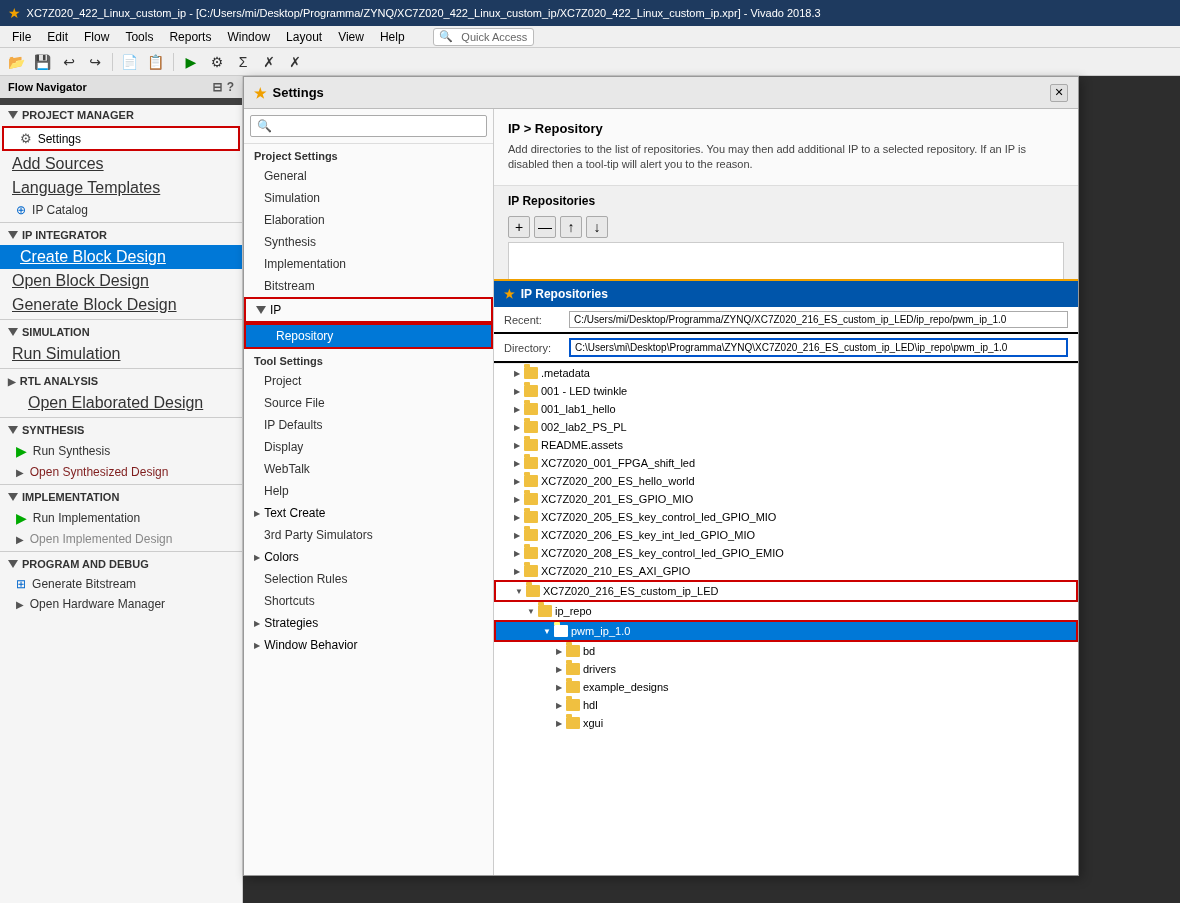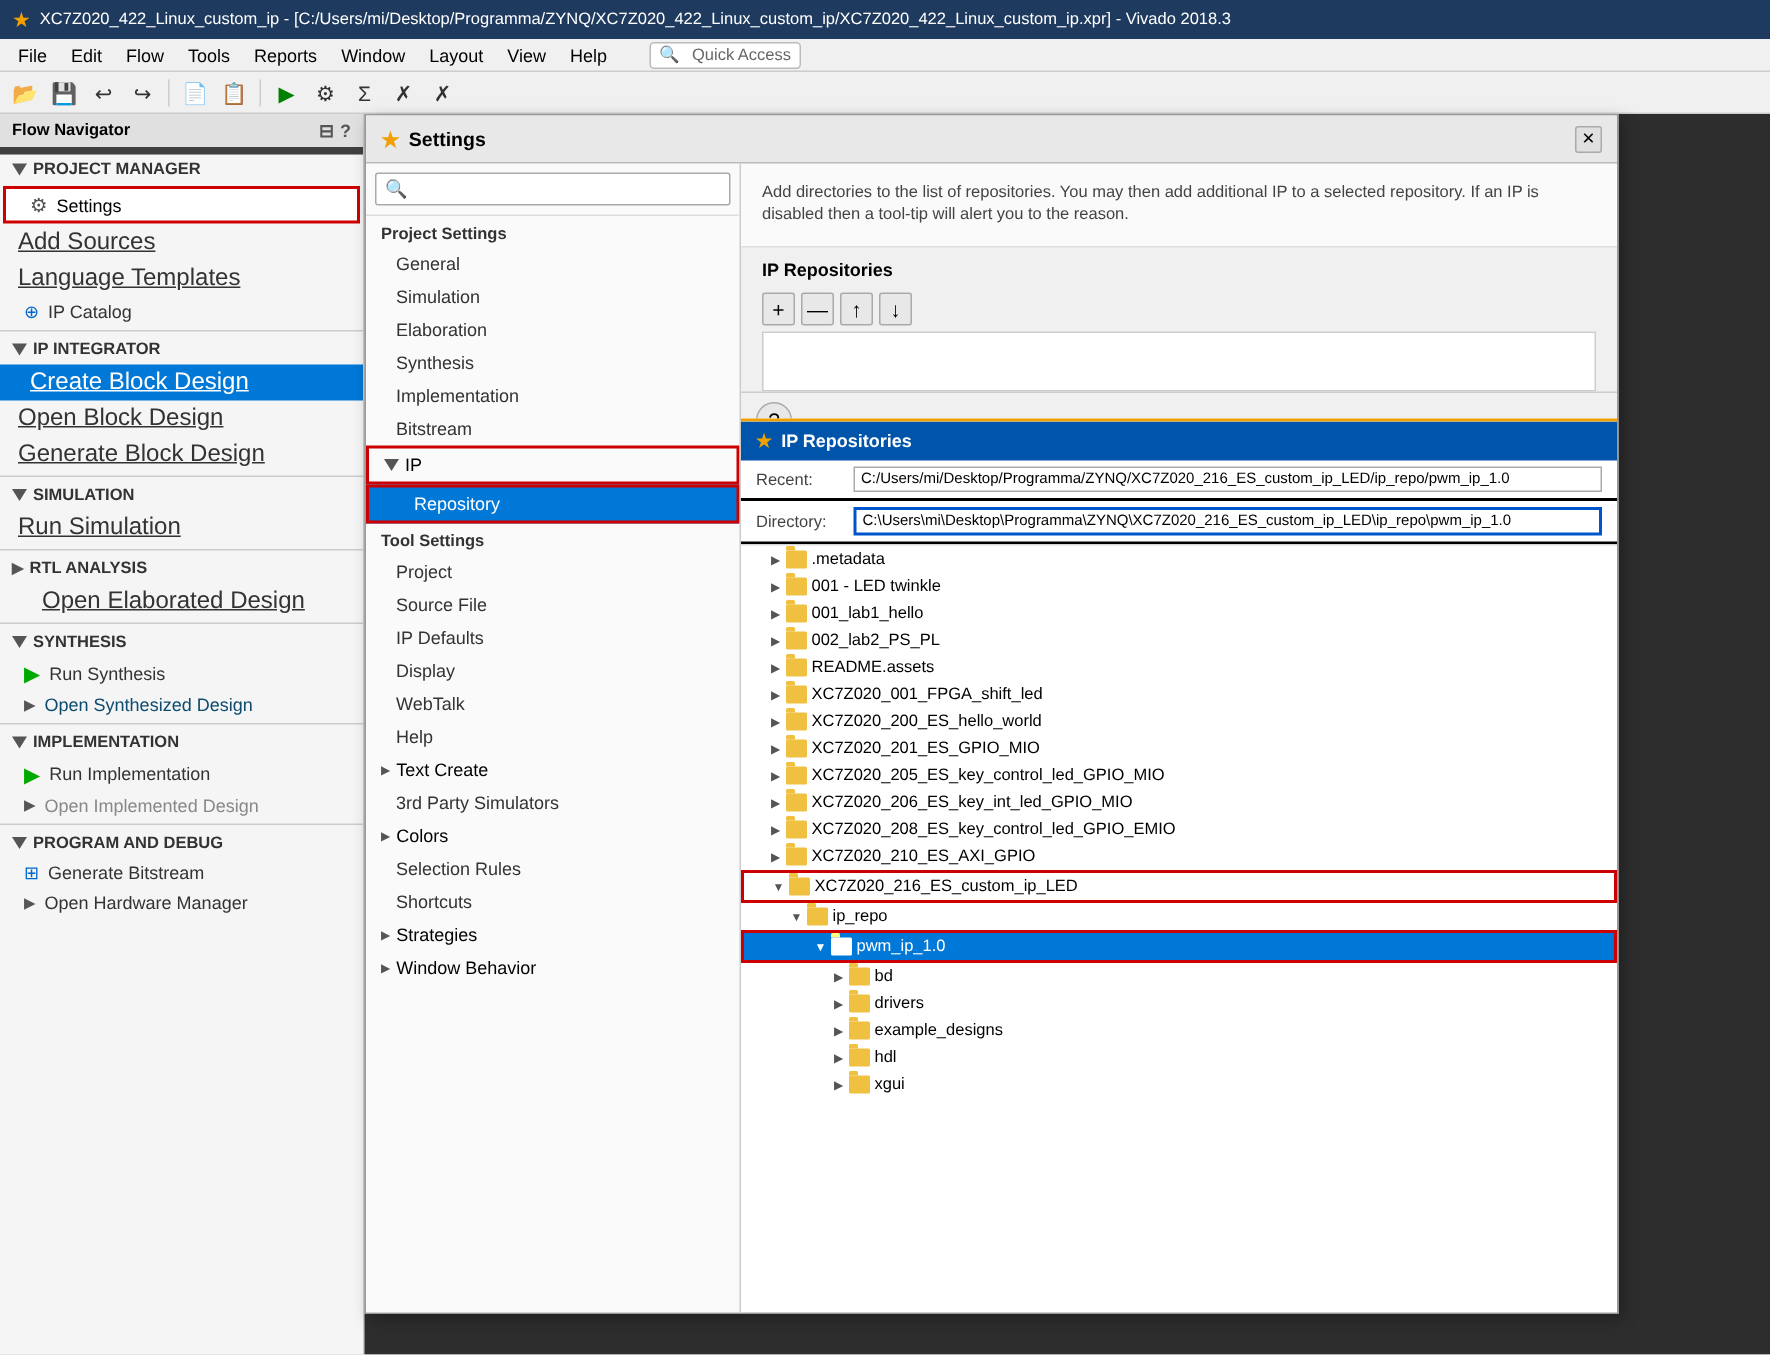--- a/index.html
+++ b/index.html
@@ -65,21 +65,21 @@
     
     .flow-nav {
       width: 243px;
       background: #f5f5f5;
       border-right: 1px solid #ccc;
       overflow-y: auto;
       flex-shrink: 0;
     }
     .flow-nav-header {
       background: #e0e0e0;
-      border-bottom: 5px solid #404040;
+      border-bottom: 7px solid #404040;
       padding: 4px 8px;
       font-weight: bold;
       font-size: 11px;
       display: flex;
       align-items: center;
       justify-content: space-between;
     }
     .flow-nav-header-icons { display: flex; gap: 4px; color: #555; font-size: 12px; }
     .flow-section-header {
       display: flex; align-items: center;
@@ -433,21 +433,21 @@
     <div class="flow-section-header">
       <span class="triangle-down"></span>
       <span>SYNTHESIS</span>
     </div>
     <div class="flow-item-with-icon">
       <span class="play-icon">▶</span>
       <span>Run Synthesis</span>
     </div>
     <div class="flow-item-with-icon">
       <span style="font-size:10px;color:#555;">▶</span>
-      <span style="color:#0c4a6e;">Open Synthesized Design</span>
+      <span style="color:#7f1d1d;">Open Synthesized Design</span>
     </div>
 
     <div class="section-divider"></div>
 
     <div class="flow-section-header">
       <span class="triangle-down"></span>
       <span>IMPLEMENTATION</span>
     </div>
     <div class="flow-item-with-icon">
       <span class="play-icon">▶</span>
@@ -537,20 +537,21 @@
 
         <div style="display:flex;align-items:center;gap:4px;padding:4px 10px;cursor:pointer;">
           <span style="font-size:8px;color:#555;">▶</span>
           <span>Window Behavior</span>
         </div>
       </div>
 
       <div class="settings-content">
 
         <div class="ip-repo-top">
+          <div class="ip-repo-title">IP &gt; Repository</div>
           <div class="ip-repo-desc">Add directories to the list of repositories. You may then add additional IP to a selected repository. If an IP is disabled then a tool-tip will alert you to the reason.</div>
         </div>
 
         <div class="ip-repos-label">IP Repositories</div>
         <div class="ip-repos-toolbar">
           <div class="ip-toolbar-btn">+</div>
           <div class="ip-toolbar-btn">—</div>
           <div class="ip-toolbar-btn">↑</div>
           <div class="ip-toolbar-btn">↓</div>
         </div>

